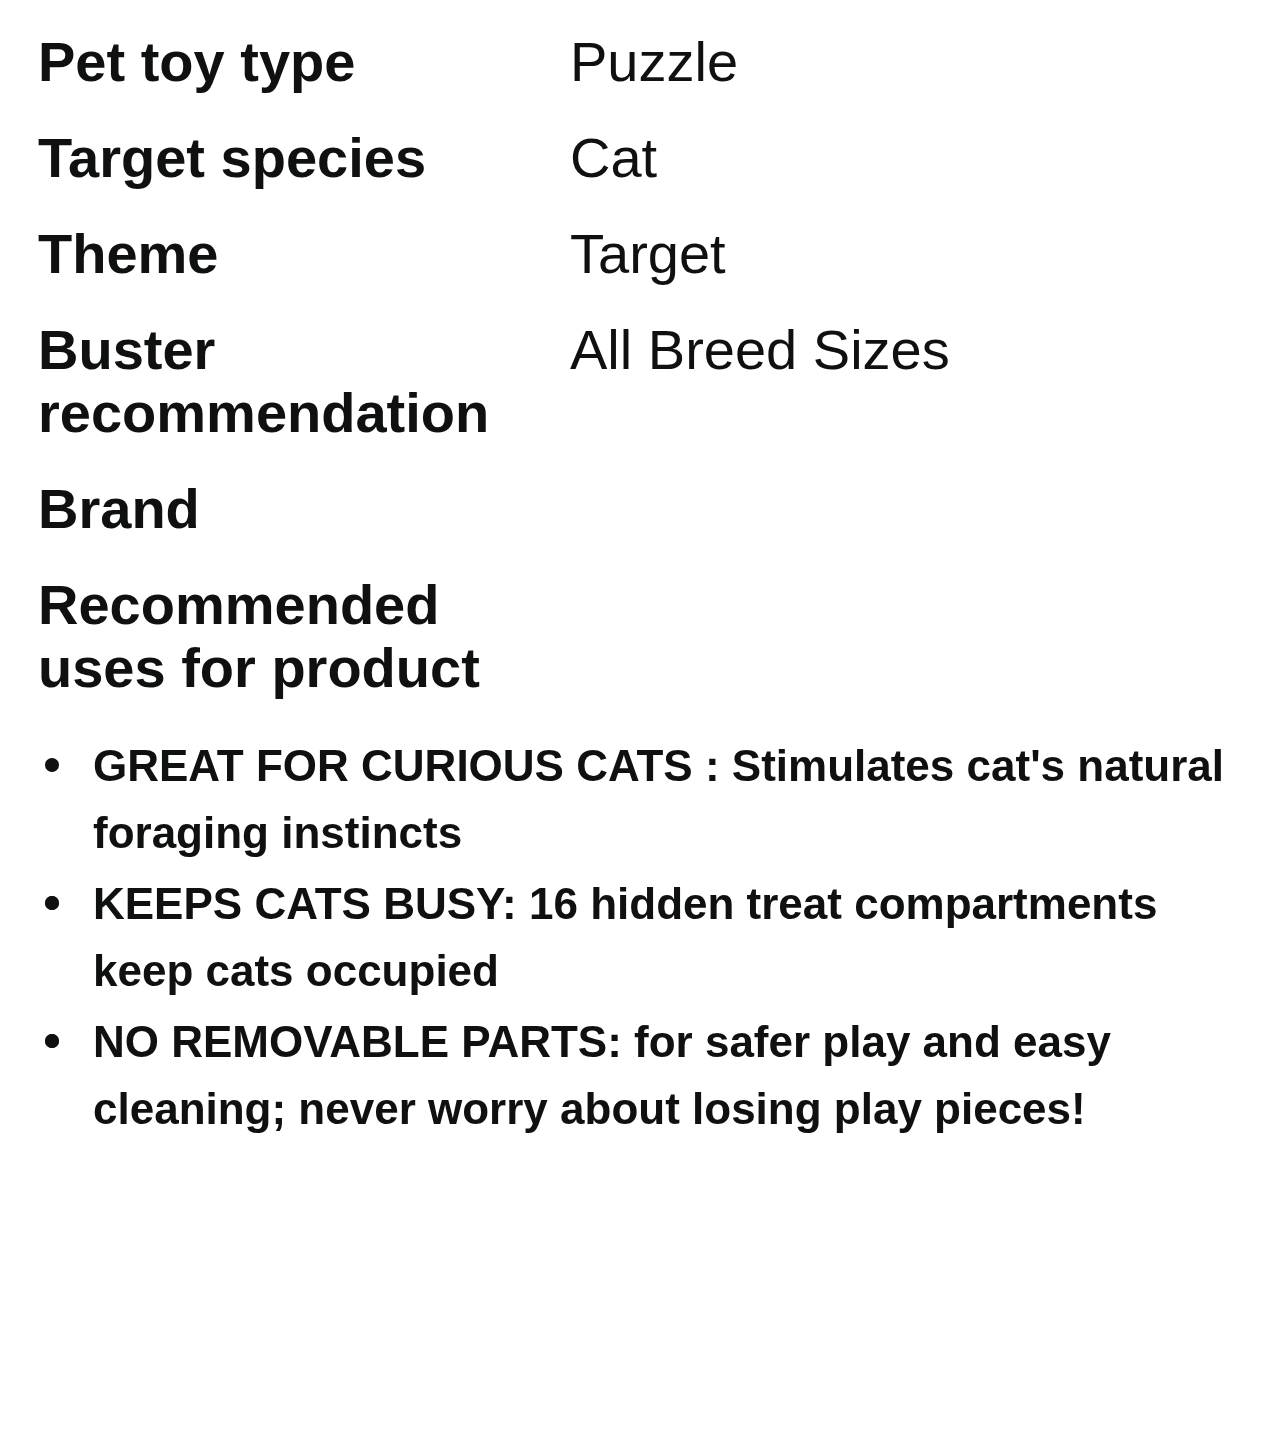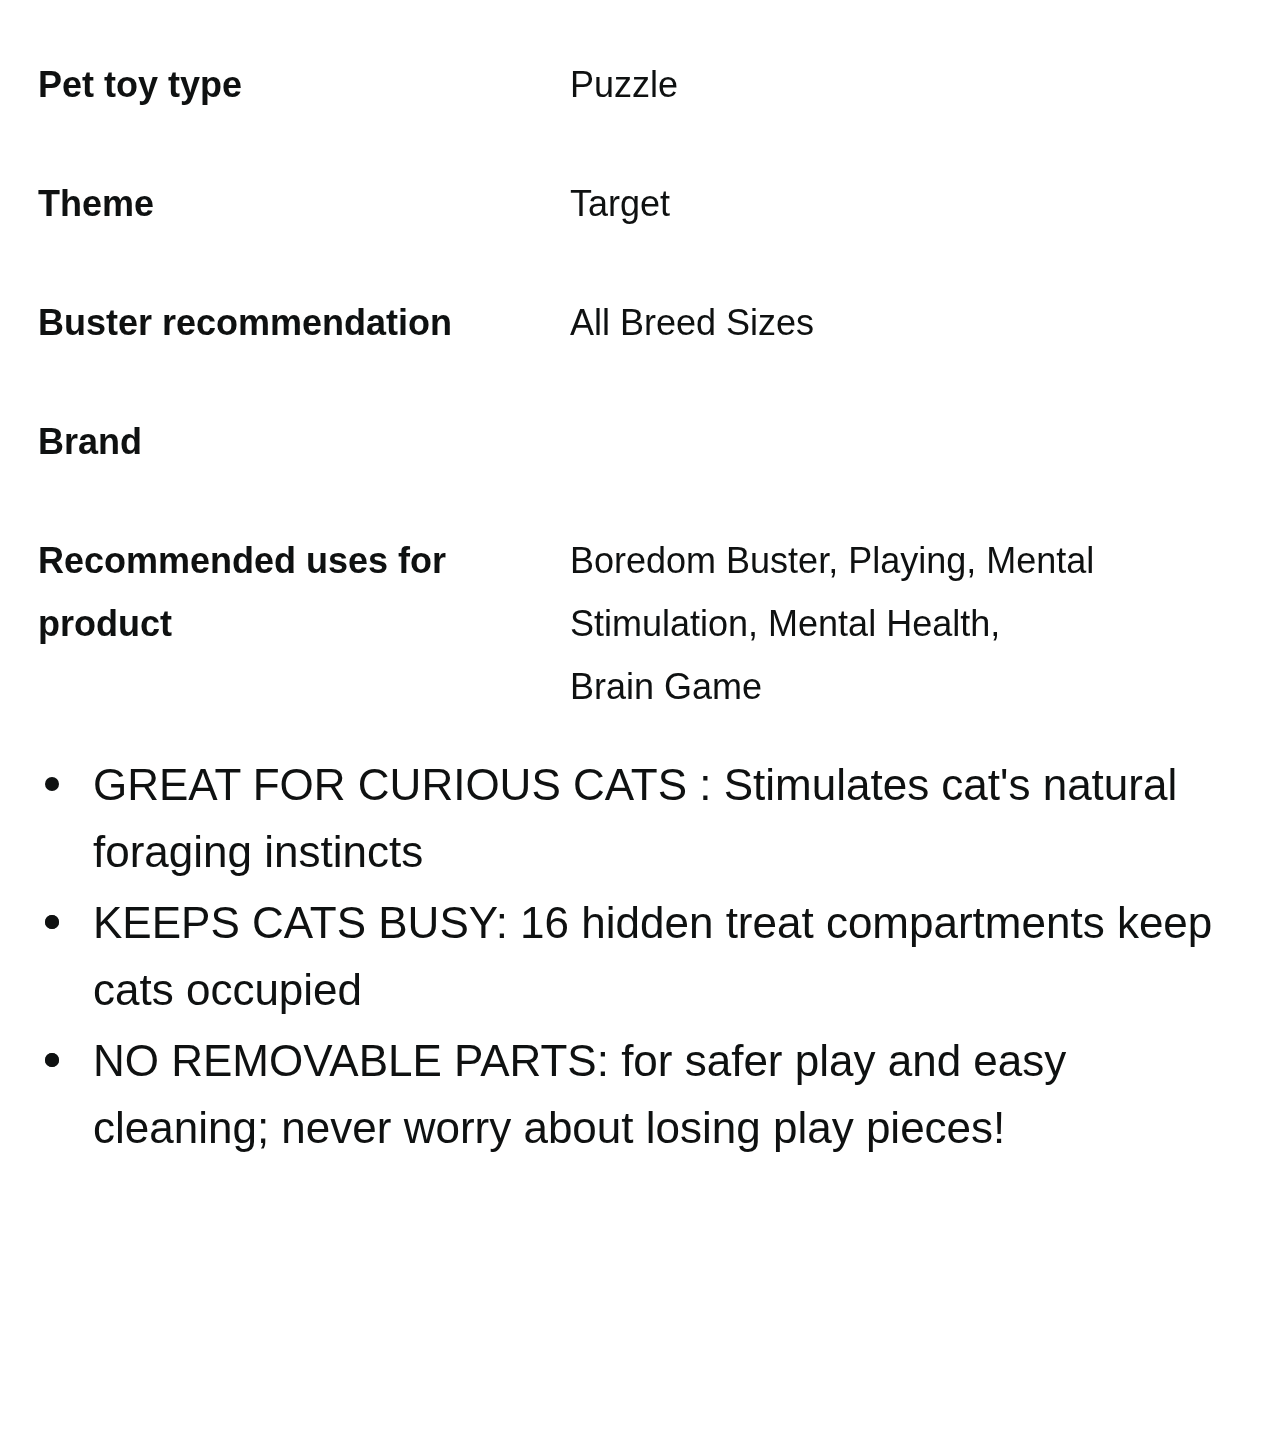--- a/index.html
+++ b/index.html
@@ -18,23 +18,22 @@
     padding: 30px 20px 0 38px;
   }
   
   .spec-table .row {
     display: grid;
     grid-template-columns: 532px 1fr;
     margin-bottom: 33px;
     align-items: start;
   }
   .spec-table .cell {
-    font-size: 36px;
+    font-size: 56px;
     line-height: 63px;
-    margin-top: 23px;
   }
   .spec-table .label {
     font-weight: 700;
     max-width: 460px;
   }
   .spec-table .value {
     white-space: pre-line;
     max-width: 680px;
   }
   
@@ -44,20 +43,21 @@
     padding: 0;
   }
   ul.bullets li {
     position: relative;
     box-sizing: border-box;
     padding-left: 55px;
     max-width: 1205px;
     margin-bottom: 4px;
     font-size: 44px;
     line-height: 67px;
+    font-weight: bold;
   }
   ul.bullets .dot {
     position: absolute;
     left: 7px;
     top: 26px;
     width: 14px;
     height: 14px;
     border-radius: 50%;
     background: #0f1111;
   }
@@ -66,35 +66,36 @@
 <body>
 
 <div class="page">
 
   <div class="spec-table">
     <div class="row">
       <div class="cell label">Pet toy type</div>
       <div class="cell value">Puzzle</div>
     </div>
     <div class="row">
+      <div class="cell label">Target species</div>
+      <div class="cell value">Cat</div>
+    </div>
+    <div class="row">
       <div class="cell label">Theme</div>
       <div class="cell value">Target</div>
     </div>
     <div class="row">
       <div class="cell label">Buster recommendation</div>
       <div class="cell value">All Breed Sizes</div>
     </div>
     <div class="row">
       <div class="cell label">Brand</div>
     </div>
     <div class="row">
       <div class="cell label">Recommended uses for product</div>
-      <div class="cell value">Boredom Buster, Playing, Mental
-Stimulation, Mental Health,
-Brain Game</div>
     </div>
   </div>
 
   <ul class="bullets">
     <li>
       <span class="dot"></span>
       <span class="bullet-text">GREAT FOR CURIOUS CATS : Stimulates cat's natural foraging instincts</span>
     </li>
     <li>
       <span class="dot"></span>

